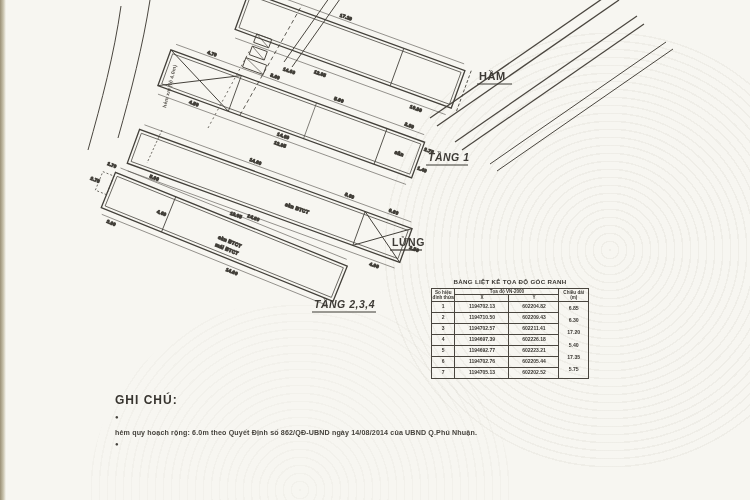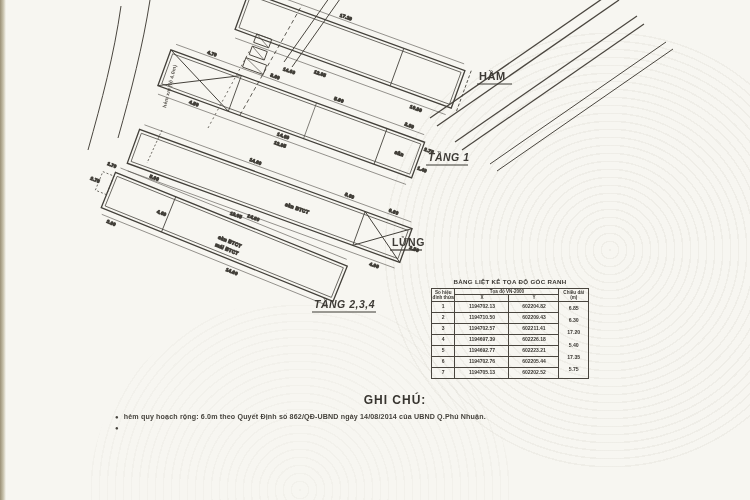--- a/index.html
+++ b/index.html
@@ -33,23 +33,23 @@
     border:1px solid #4a463f;font-size:5px;font-weight:bold;color:#3a3732;
     text-align:center;padding:0;line-height:1.15;
   }
   .coord-table td.hd{font-size:4.6px;}
   .coord-table tr.data td{height:10px;}
   .len-wrap{display:flex;flex-direction:column;justify-content:space-around;height:74px;}
   .len-wrap span{font-size:5.2px;font-weight:bold;}
 
   
   .notes{position:absolute;left:115px;top:393px;width:560px;}
-  .notes-heading{font-size:12px;font-weight:bold;letter-spacing:1px;color:#37342f;margin-bottom:5px;text-align:center;}
+  .notes-heading{font-size:12px;font-weight:bold;letter-spacing:1px;color:#37342f;margin-bottom:5px;}
   .note-line{display:flex;gap:5px;font-size:7.1px;font-weight:bold;color:#45423c;
-    letter-spacing:.15px;line-height:1.55;}
+    letter-spacing:.15px;line-height:1.55;flex-direction:column;}
   .note-bullet{font-size:6px;line-height:1.8;}
 </style>
 </head>
 <body>
 
 <div class="sheet">
   <div class="edge-shadow"></div>
   <div class="watermark wm1"></div>
   <div class="watermark wm2"></div>
 

